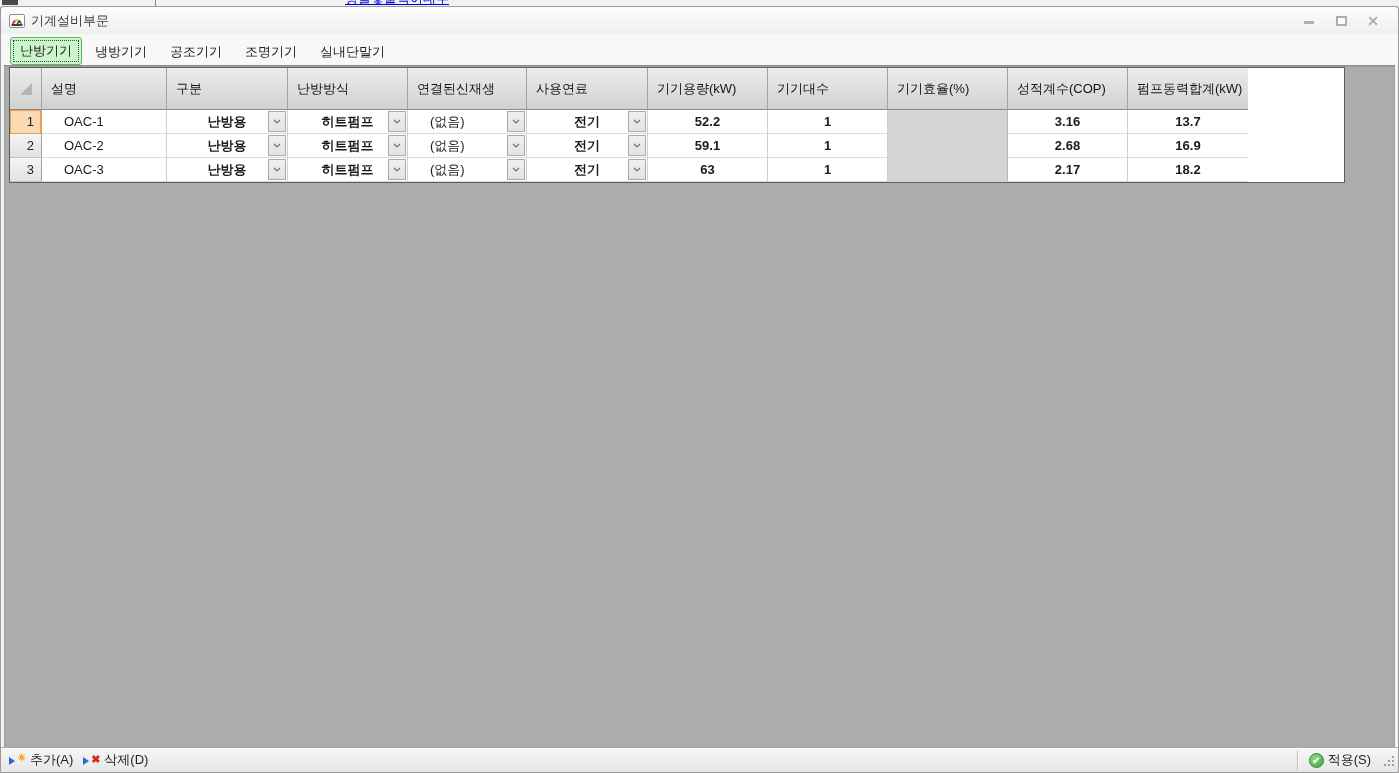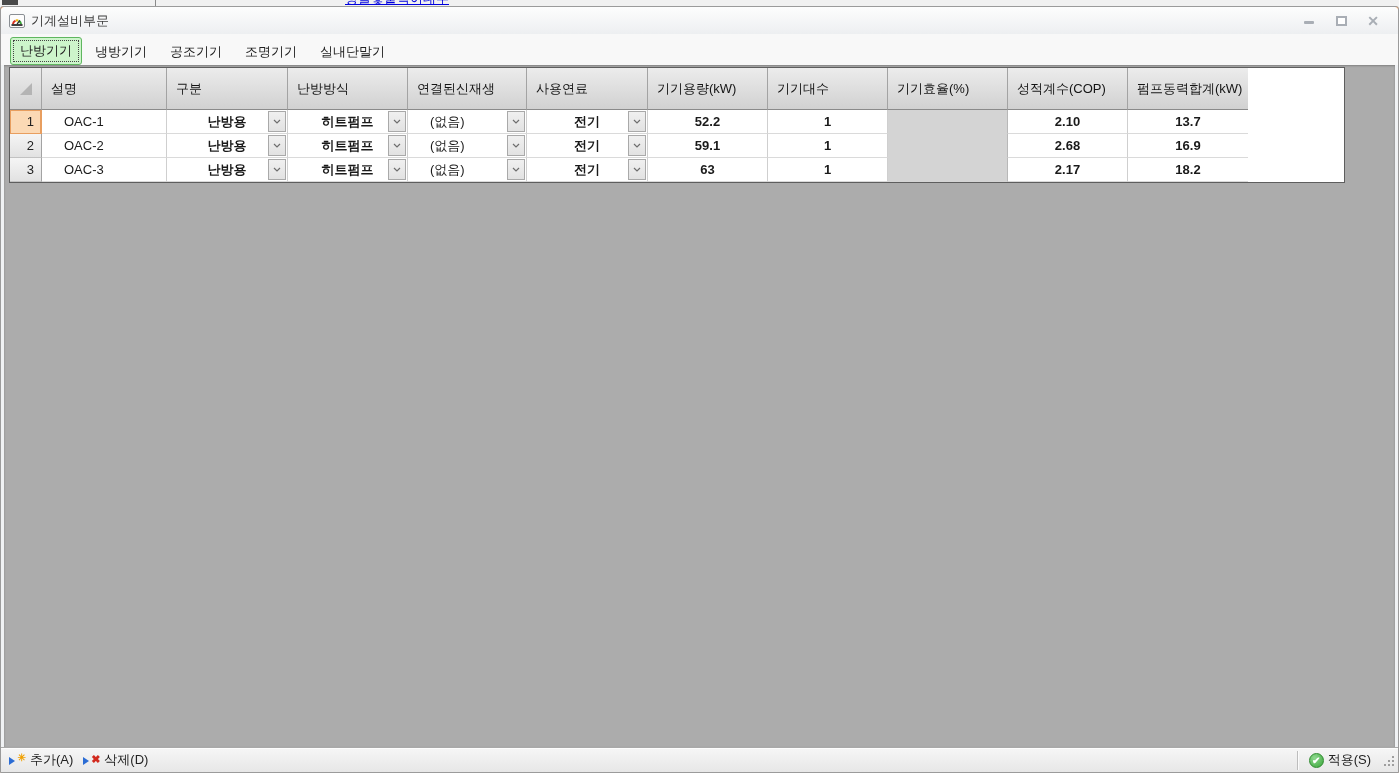--- a/index.html
+++ b/index.html
@@ -182,21 +182,21 @@
             <span>전기</span>
             <span class="combo-btn">
               <svg width="8" height="5" viewBox="0 0 8 5">
                 <polyline points="1,1 4,4 7,1" fill="none" stroke="#6e6e6e" stroke-width="1.2"></polyline>
               </svg>
             </span>
           </div>
         <div class="c center">52.2</div>
         <div class="c center">1</div>
         <div class="c dis"></div>
-        <div class="c center">2.10</div>
+        <div class="c center">3.16</div>
         <div class="c center last">13.7</div>
 
         <div class="c rh">2</div>
         <div class="c left">OAC-2</div>
         <div class="c center">
             <span>난방용</span>
             <span class="combo-btn">
               <svg width="8" height="5" viewBox="0 0 8 5">
                 <polyline points="1,1 4,4 7,1" fill="none" stroke="#6e6e6e" stroke-width="1.2"></polyline>
               </svg>

